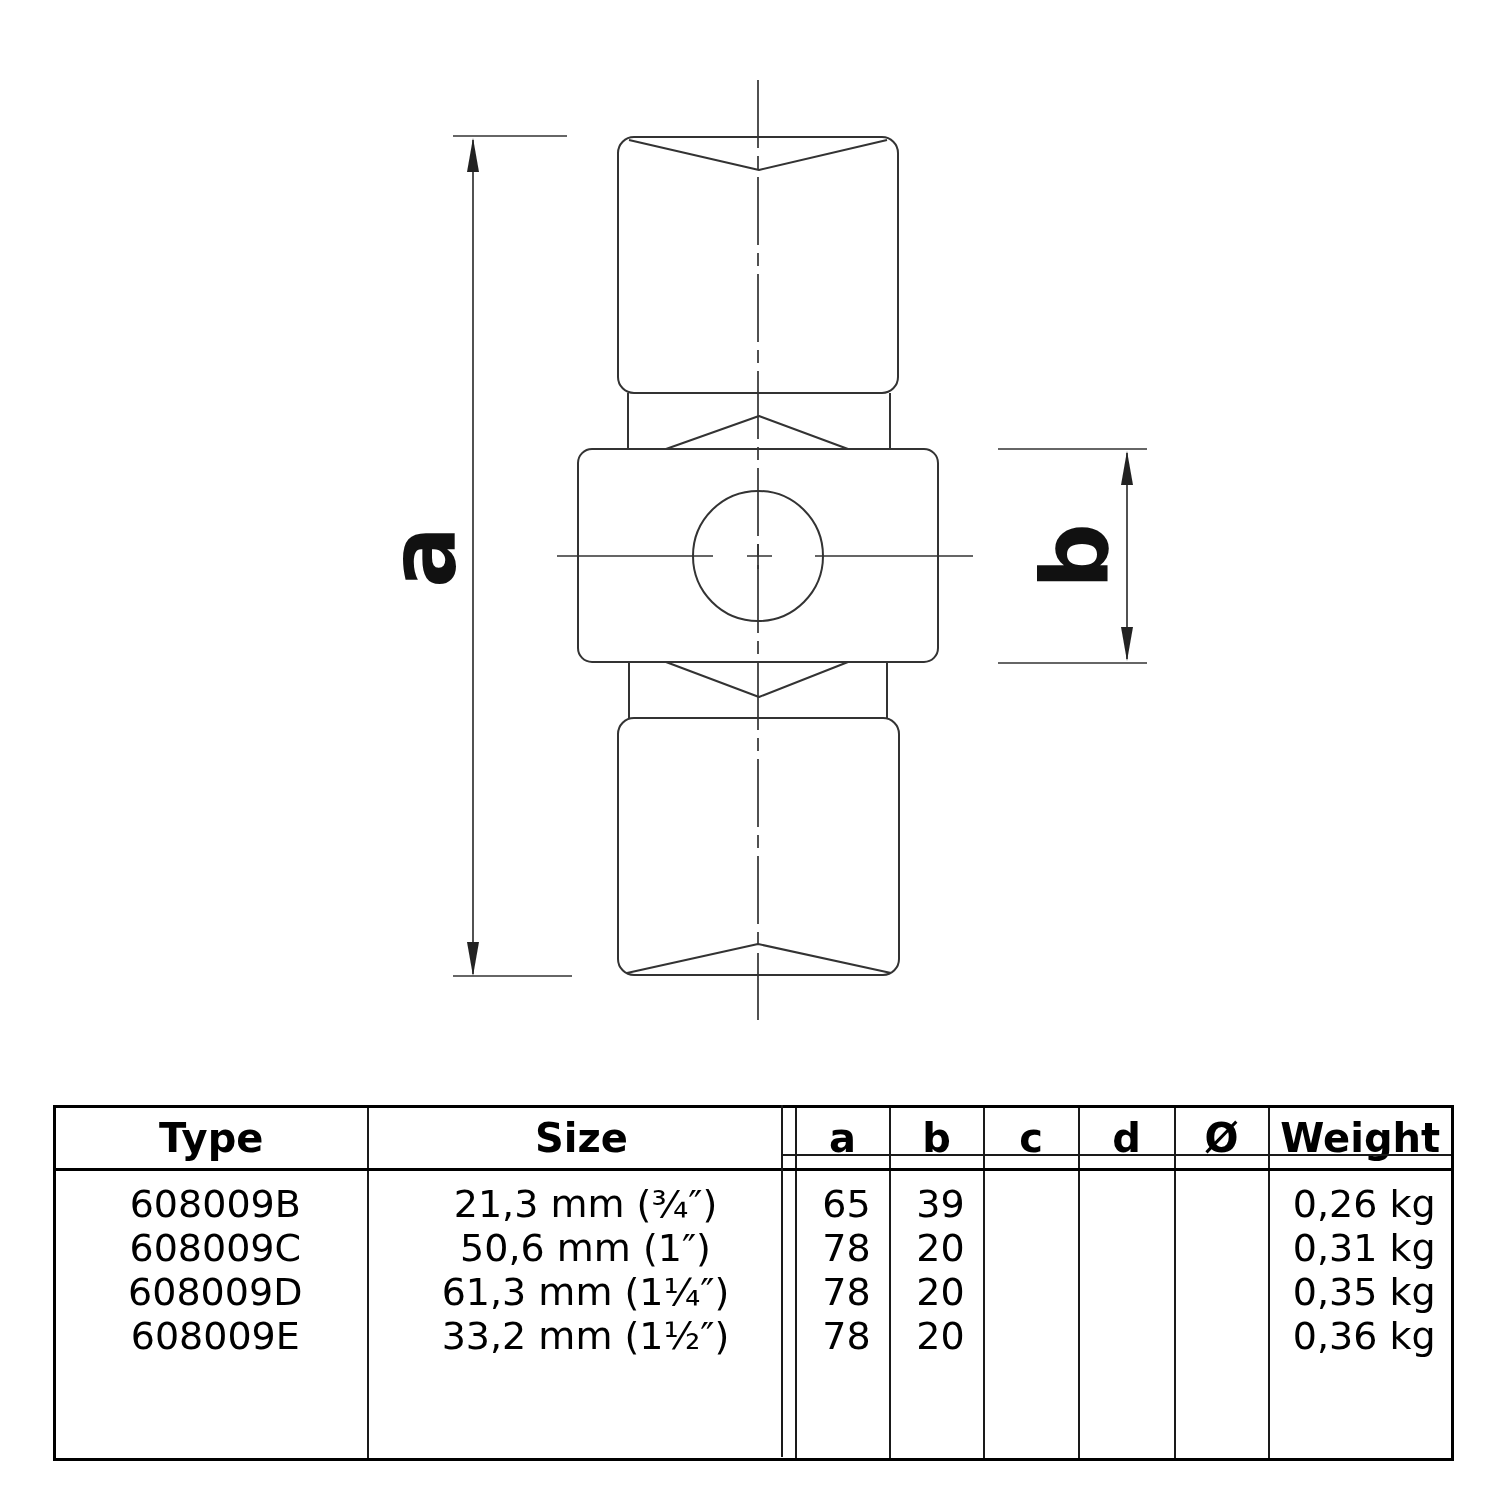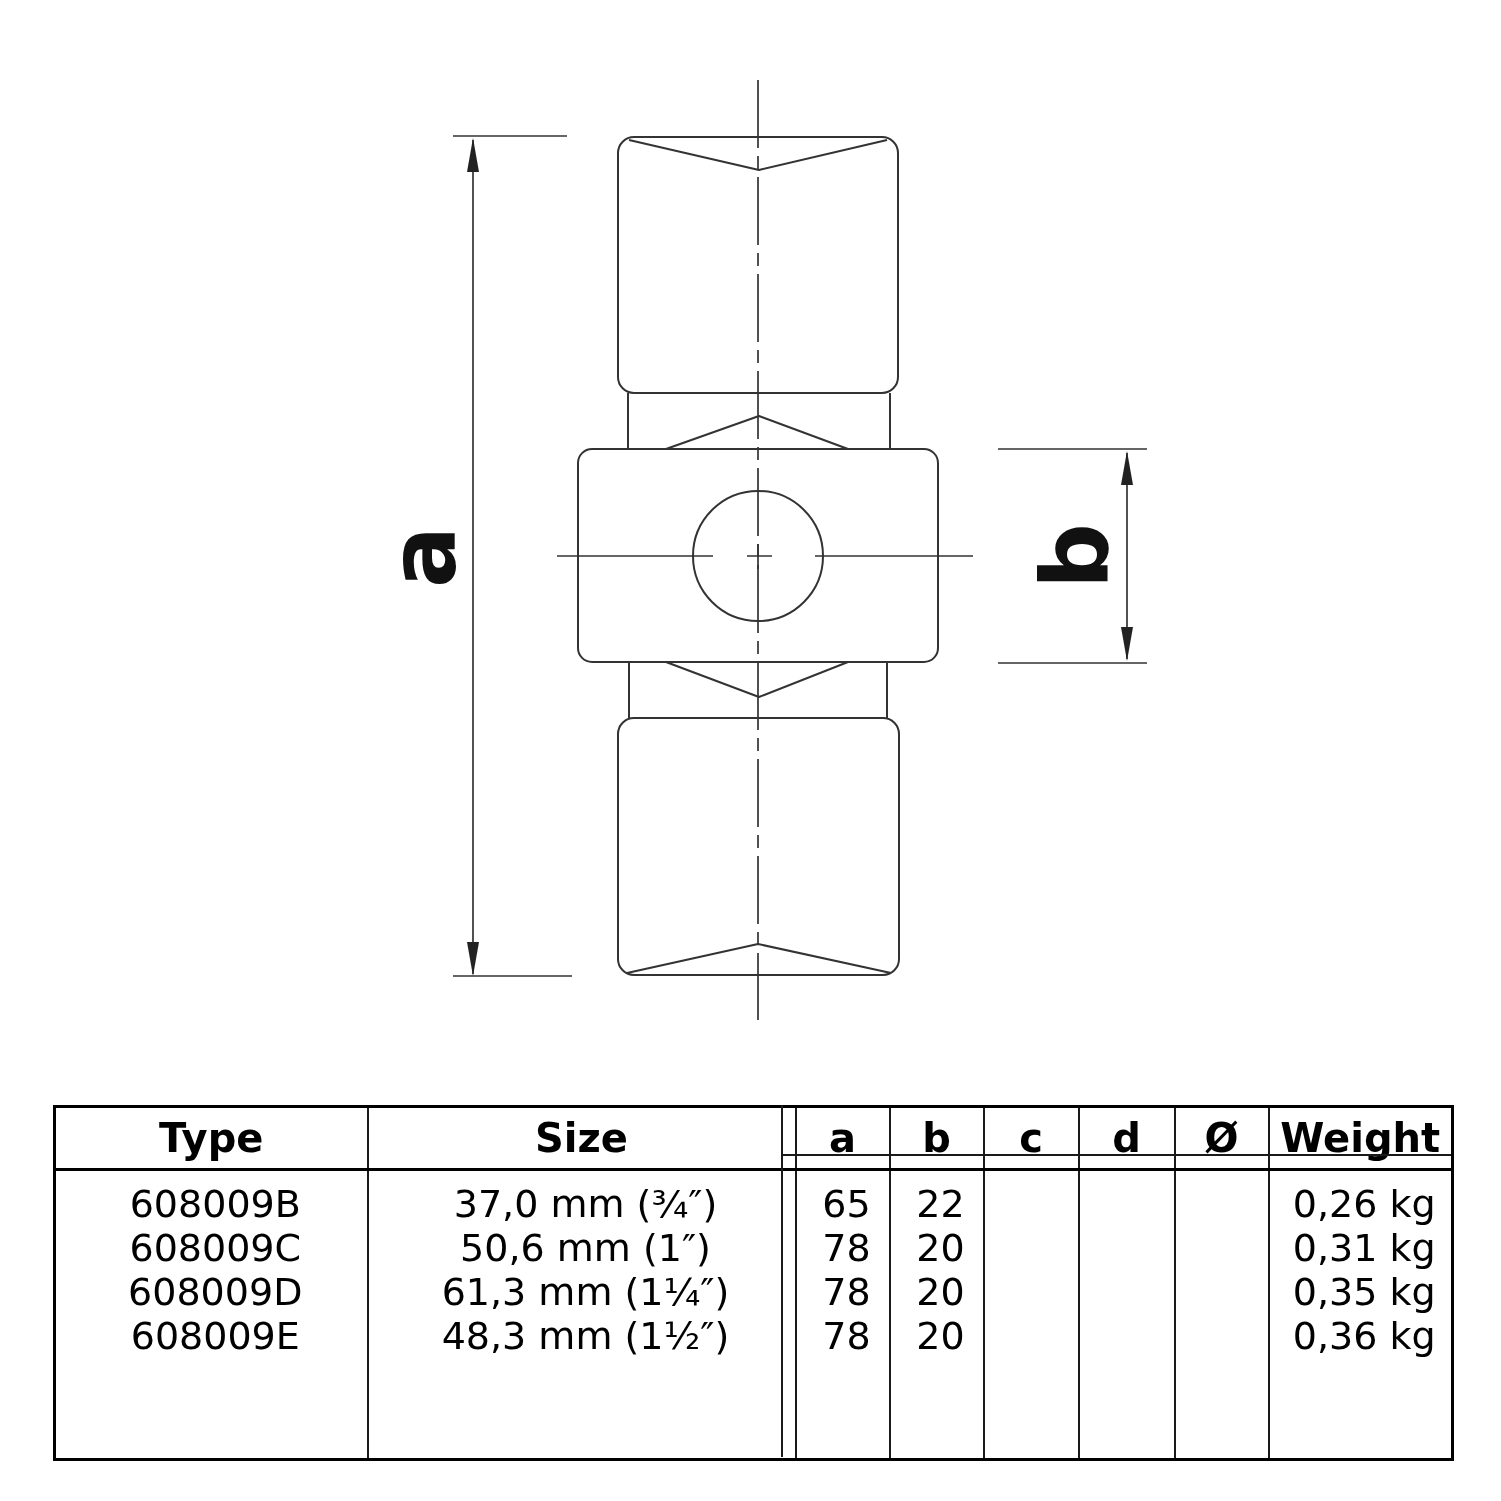--- a/index.html
+++ b/index.html
@@ -141,37 +141,37 @@
         <td>
           <div class="cell-stack">
             <div>608009B</div>
             <div>608009C</div>
             <div>608009D</div>
             <div>608009E</div>
           </div>
         </td>
         <td>
           <div class="cell-stack">
-            <div>37,0 mm (¾″)</div>
+            <div>21,3 mm (¾″)</div>
             <div>50,6 mm (1″)</div>
             <div>61,3 mm (1¼″)</div>
-            <div>48,3 mm (1½″)</div>
+            <div>33,2 mm (1½″)</div>
           </div>
         </td>
         <td>
           <div class="cell-stack">
             <div>65</div>
             <div>78</div>
             <div>78</div>
             <div>78</div>
           </div>
         </td>
         <td>
           <div class="cell-stack">
-            <div>22</div>
+            <div>39</div>
             <div>20</div>
             <div>20</div>
             <div>20</div>
           </div>
         </td>
         <td>
           <div class="cell-stack">
             <div></div>
             <div></div>
             <div></div>

